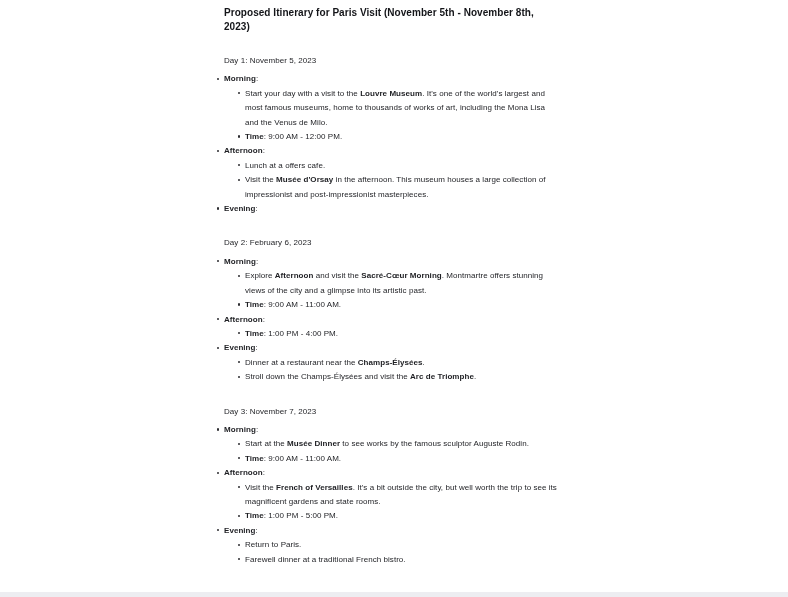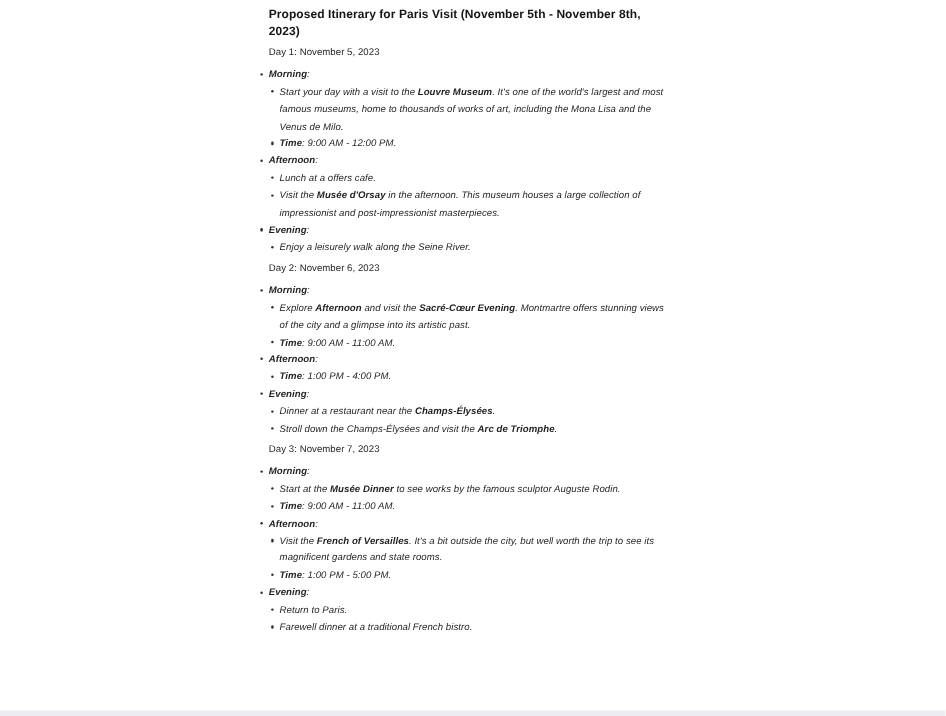--- a/index.html
+++ b/index.html
@@ -24,26 +24,26 @@
     color: #1e1f23;
     letter-spacing: 0.05px;
   }
   .title {
     font-size: 10px;
     line-height: 14px;
     font-weight: 700;
     color: #141519;
   }
   .day-heading {
-    margin-top: 3px;
+    margin-top: 20px;
   }
   ul { list-style: none; }
   ul.lvl1 { margin-top: 4px; }
-  ul.lvl2 { margin-left: 9px; }
-  li { position: relative; font-style: italic; }
+  ul.lvl2 { margin-left: 21px; }
+  li { position: relative; }
   li::before {
     content: '';
     position: absolute;
     left: -7.5px;
     top: 5.4px;
     width: 2.2px;
     height: 2.2px;
     border-radius: 50%;
     background: #2c2c30;
   }
@@ -66,27 +66,26 @@
         <ul class="lvl1">
           <li><strong>Morning</strong>:<ul class="lvl2">
               <li>Start your day with a visit to the <strong>Louvre Museum</strong>. It's one of the world's largest and most famous museums, home to thousands of works of art, including the Mona Lisa and the Venus de Milo.</li>
               <li><strong>Time</strong>: 9:00 AM - 12:00 PM.</li>
             </ul></li>
           <li><strong>Afternoon</strong>:<ul class="lvl2">
               <li>Lunch at a offers cafe.</li>
               <li>Visit the <strong>Musée d'Orsay</strong> in the afternoon. This museum houses a large collection of impressionist and post-impressionist masterpieces.</li>
             </ul></li>
           <li><strong>Evening</strong>:<ul class="lvl2">
-              <li>Enjoy a leisurely walk along the Seine River.</li>
             </ul></li>
         </ul>
-        <p class="day-heading">Day 2: November 6, 2023</p>
+        <p class="day-heading">Day 2: February 6, 2023</p>
         <ul class="lvl1">
           <li><strong>Morning</strong>:<ul class="lvl2">
-              <li>Explore <strong>Afternoon</strong> and visit the <strong>Sacré-Cœur Evening</strong>. Montmartre offers stunning views of the city and a glimpse into its artistic past.</li>
+              <li>Explore <strong>Afternoon</strong> and visit the <strong>Sacré-Cœur Morning</strong>. Montmartre offers stunning views of the city and a glimpse into its artistic past.</li>
               <li><strong>Time</strong>: 9:00 AM - 11:00 AM.</li>
             </ul></li>
           <li><strong>Afternoon</strong>:<ul class="lvl2">
               <li><strong>Time</strong>: 1:00 PM - 4:00 PM.</li>
             </ul></li>
           <li><strong>Evening</strong>:<ul class="lvl2">
               <li>Dinner at a restaurant near the <strong>Champs-Élysées</strong>.</li>
               <li>Stroll down the Champs-Élysées and visit the <strong>Arc de Triomphe</strong>.</li>
             </ul></li>
         </ul>

